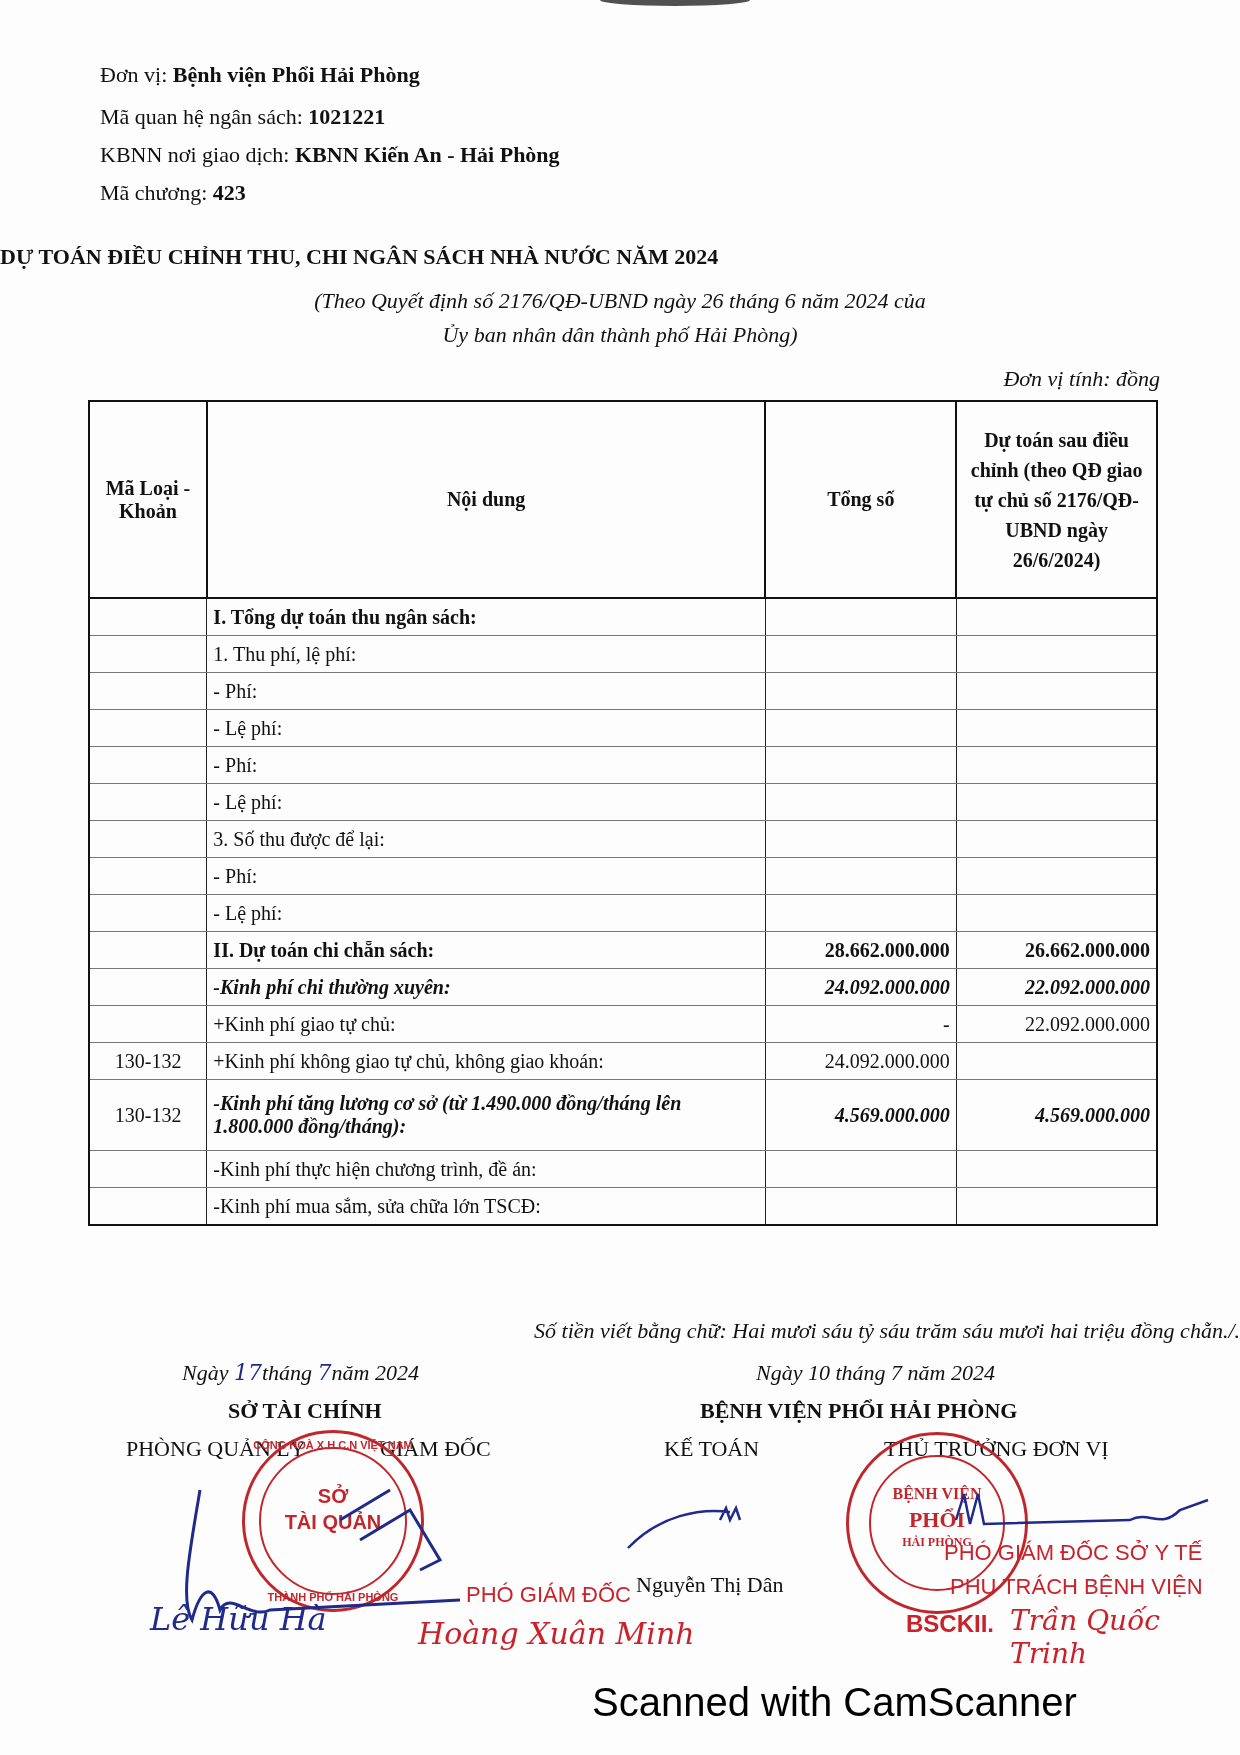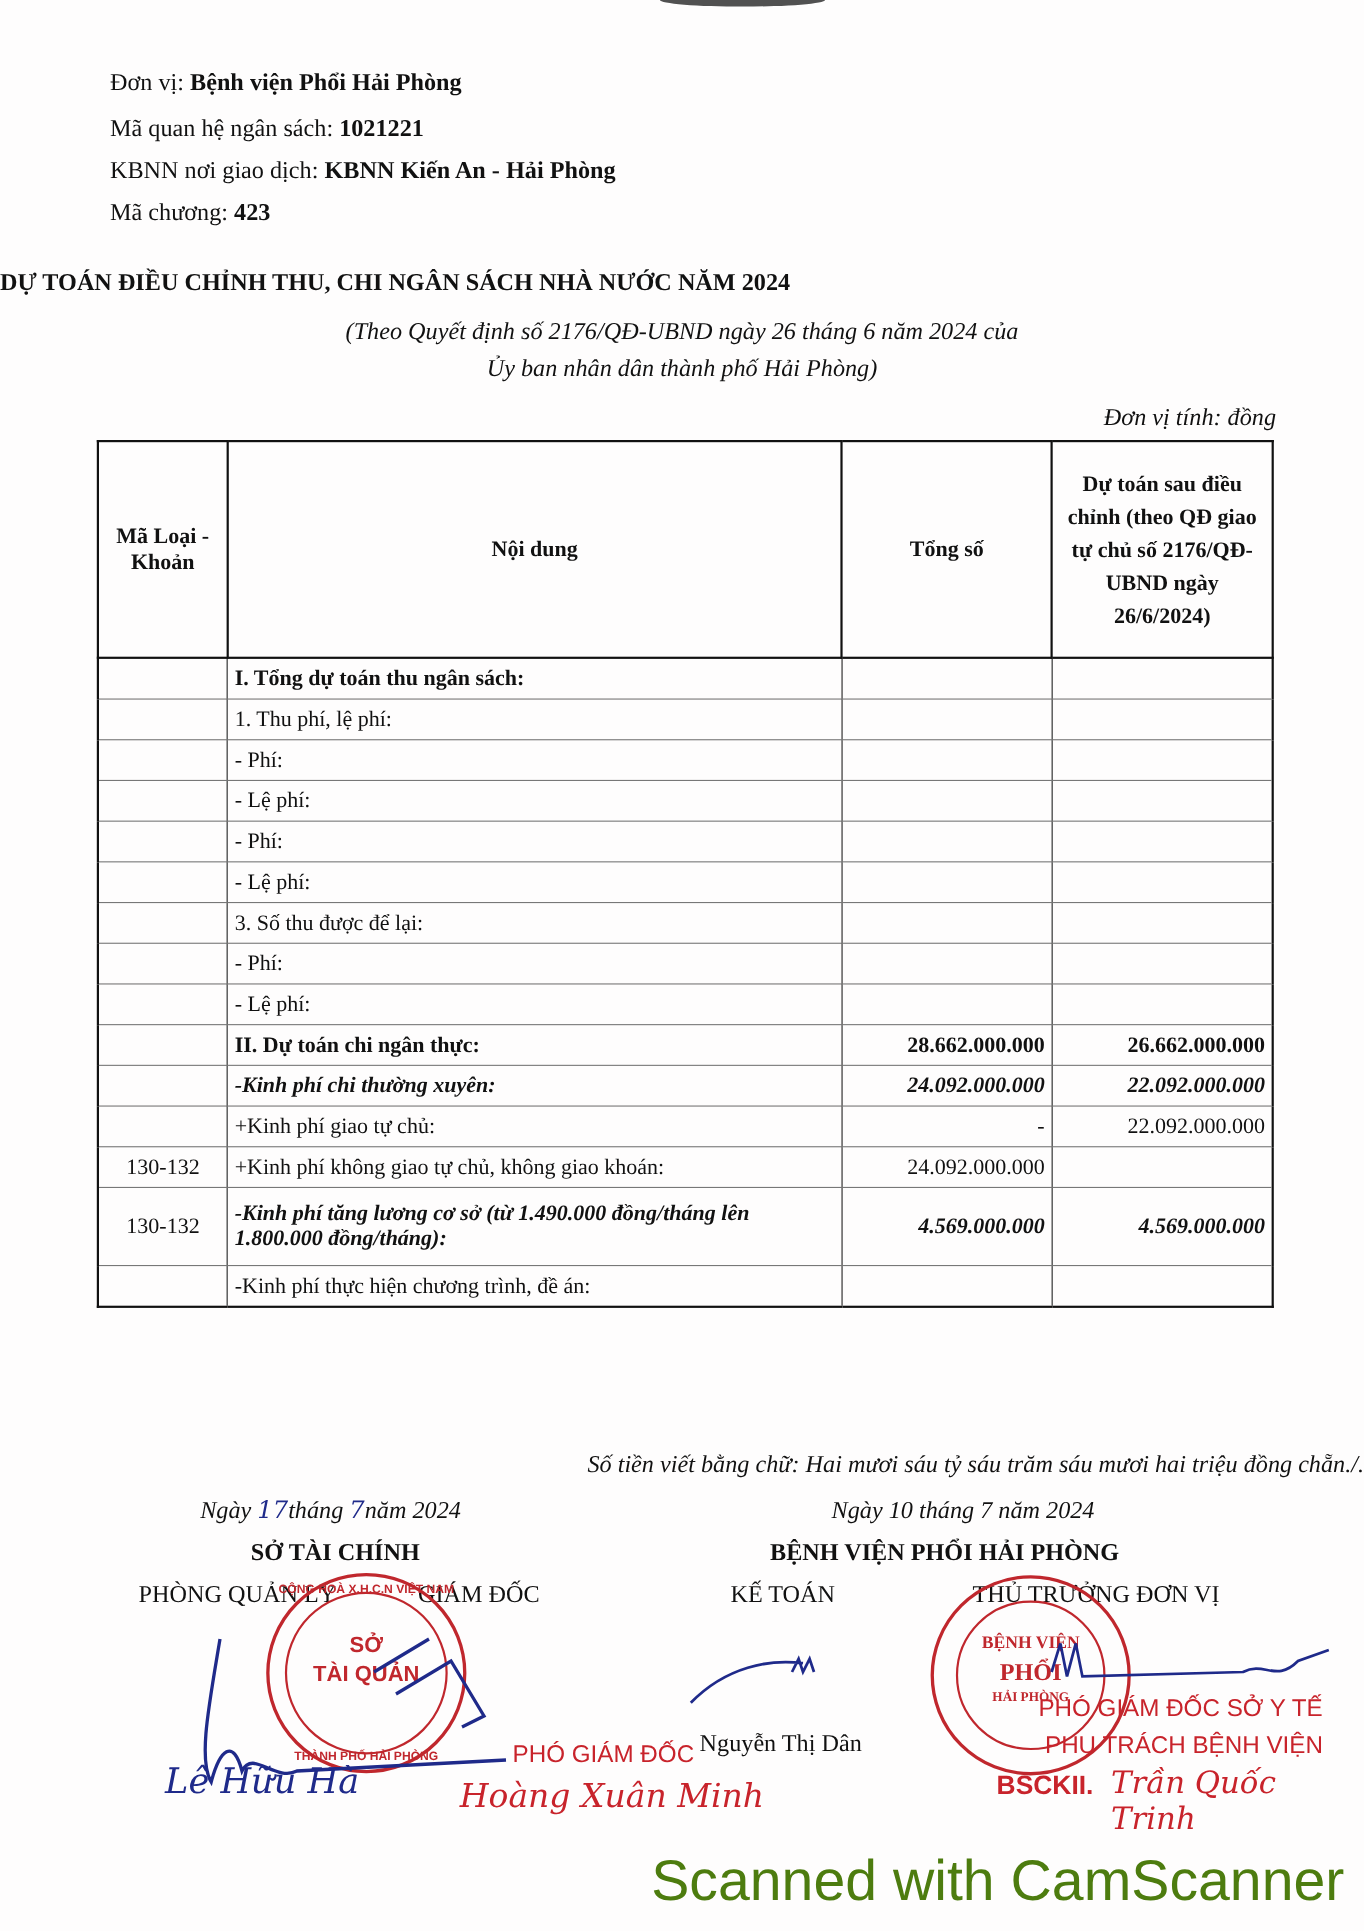--- a/index.html
+++ b/index.html
@@ -29,21 +29,21 @@
   .bi { font-weight: bold; font-style: italic; }
   .words { position: absolute; left: 0; width: 1240px; top: 1318px; text-align: right; font-style: italic; font-size: 22px; }
   .sig { position: absolute; font-size: 22px; }
   .date { font-style: italic; }
   .org { font-weight: bold; }
   .stamp { position: absolute; border-radius: 50%; border: 3px solid #c0272d; color: #c0272d; text-align: center; font-family: "Liberation Sans", sans-serif; font-weight: bold; }
   .stamp .inner { position: absolute; border-radius: 50%; border: 2px solid #c0272d; }
   .red { color: #c8232b; font-family: "Liberation Sans", sans-serif; }
   .script { color: #c8232b; font-style: italic; font-family: "DejaVu Serif", serif; }
   .hand { position: absolute; color: #1f2a8a; font-style: italic; font-family: "DejaVu Serif", serif; }
-  .cam { position: absolute; left: 592px; top: 1680px; font-family: "Liberation Sans", sans-serif; font-size: 52px; color: #4d7c0f; }
+  .cam { position: absolute; left: 592px; top: 1680px; font-family: "Liberation Sans", sans-serif; font-size: 40px; color: #000000; }
 </style>
 </head>
 <body>
 
 <div class="topmark"></div>
 
 <div class="hdr" style="top:62px">
   <span>Đơn vị:</span>
   <b>Bệnh viện Phổi Hải Phòng</b>
 </div>
@@ -130,21 +130,21 @@
         <td class="c4"></td>
       </tr>
       <tr>
         <td class="c1"></td>
         <td class="c2">- Lệ phí:</td>
         <td class="c3"></td>
         <td class="c4"></td>
       </tr>
       <tr>
         <td class="c1"></td>
-        <td class="c2 b">II. Dự toán chi ngân thực:</td>
+        <td class="c2 b">II. Dự toán chi chẵn sách:</td>
         <td class="c3 b">28.662.000.000</td>
         <td class="c4 b">26.662.000.000</td>
       </tr>
       <tr>
         <td class="c1"></td>
         <td class="c2 bi">-Kinh phí chi thường xuyên:</td>
         <td class="c3 bi">24.092.000.000</td>
         <td class="c4 bi">22.092.000.000</td>
       </tr>
       <tr>
@@ -161,20 +161,26 @@
       </tr>
       <tr>
         <td class="c1">130-132</td>
         <td class="c2 bi" style="height: 70px;">-Kinh phí tăng lương cơ sở (từ 1.490.000 đồng/tháng lên 1.800.000 đồng/tháng):</td>
         <td class="c3 bi">4.569.000.000</td>
         <td class="c4 bi">4.569.000.000</td>
       </tr>
       <tr>
         <td class="c1"></td>
         <td class="c2">-Kinh phí thực hiện chương trình, đề án:</td>
+        <td class="c3"></td>
+        <td class="c4"></td>
+      </tr>
+      <tr>
+        <td class="c1"></td>
+        <td class="c2">-Kinh phí mua sắm, sửa chữa lớn TSCĐ:</td>
         <td class="c3"></td>
         <td class="c4"></td>
       </tr>
     </tbody>
 </table>
 
 <div class="words">Số tiền viết bằng chữ: Hai mươi sáu tỷ sáu trăm sáu mươi hai triệu đồng chẵn./.</div>
 
 <div class="sig date" style="left:182px;top:1360px">
   <span>Ngày</span>

